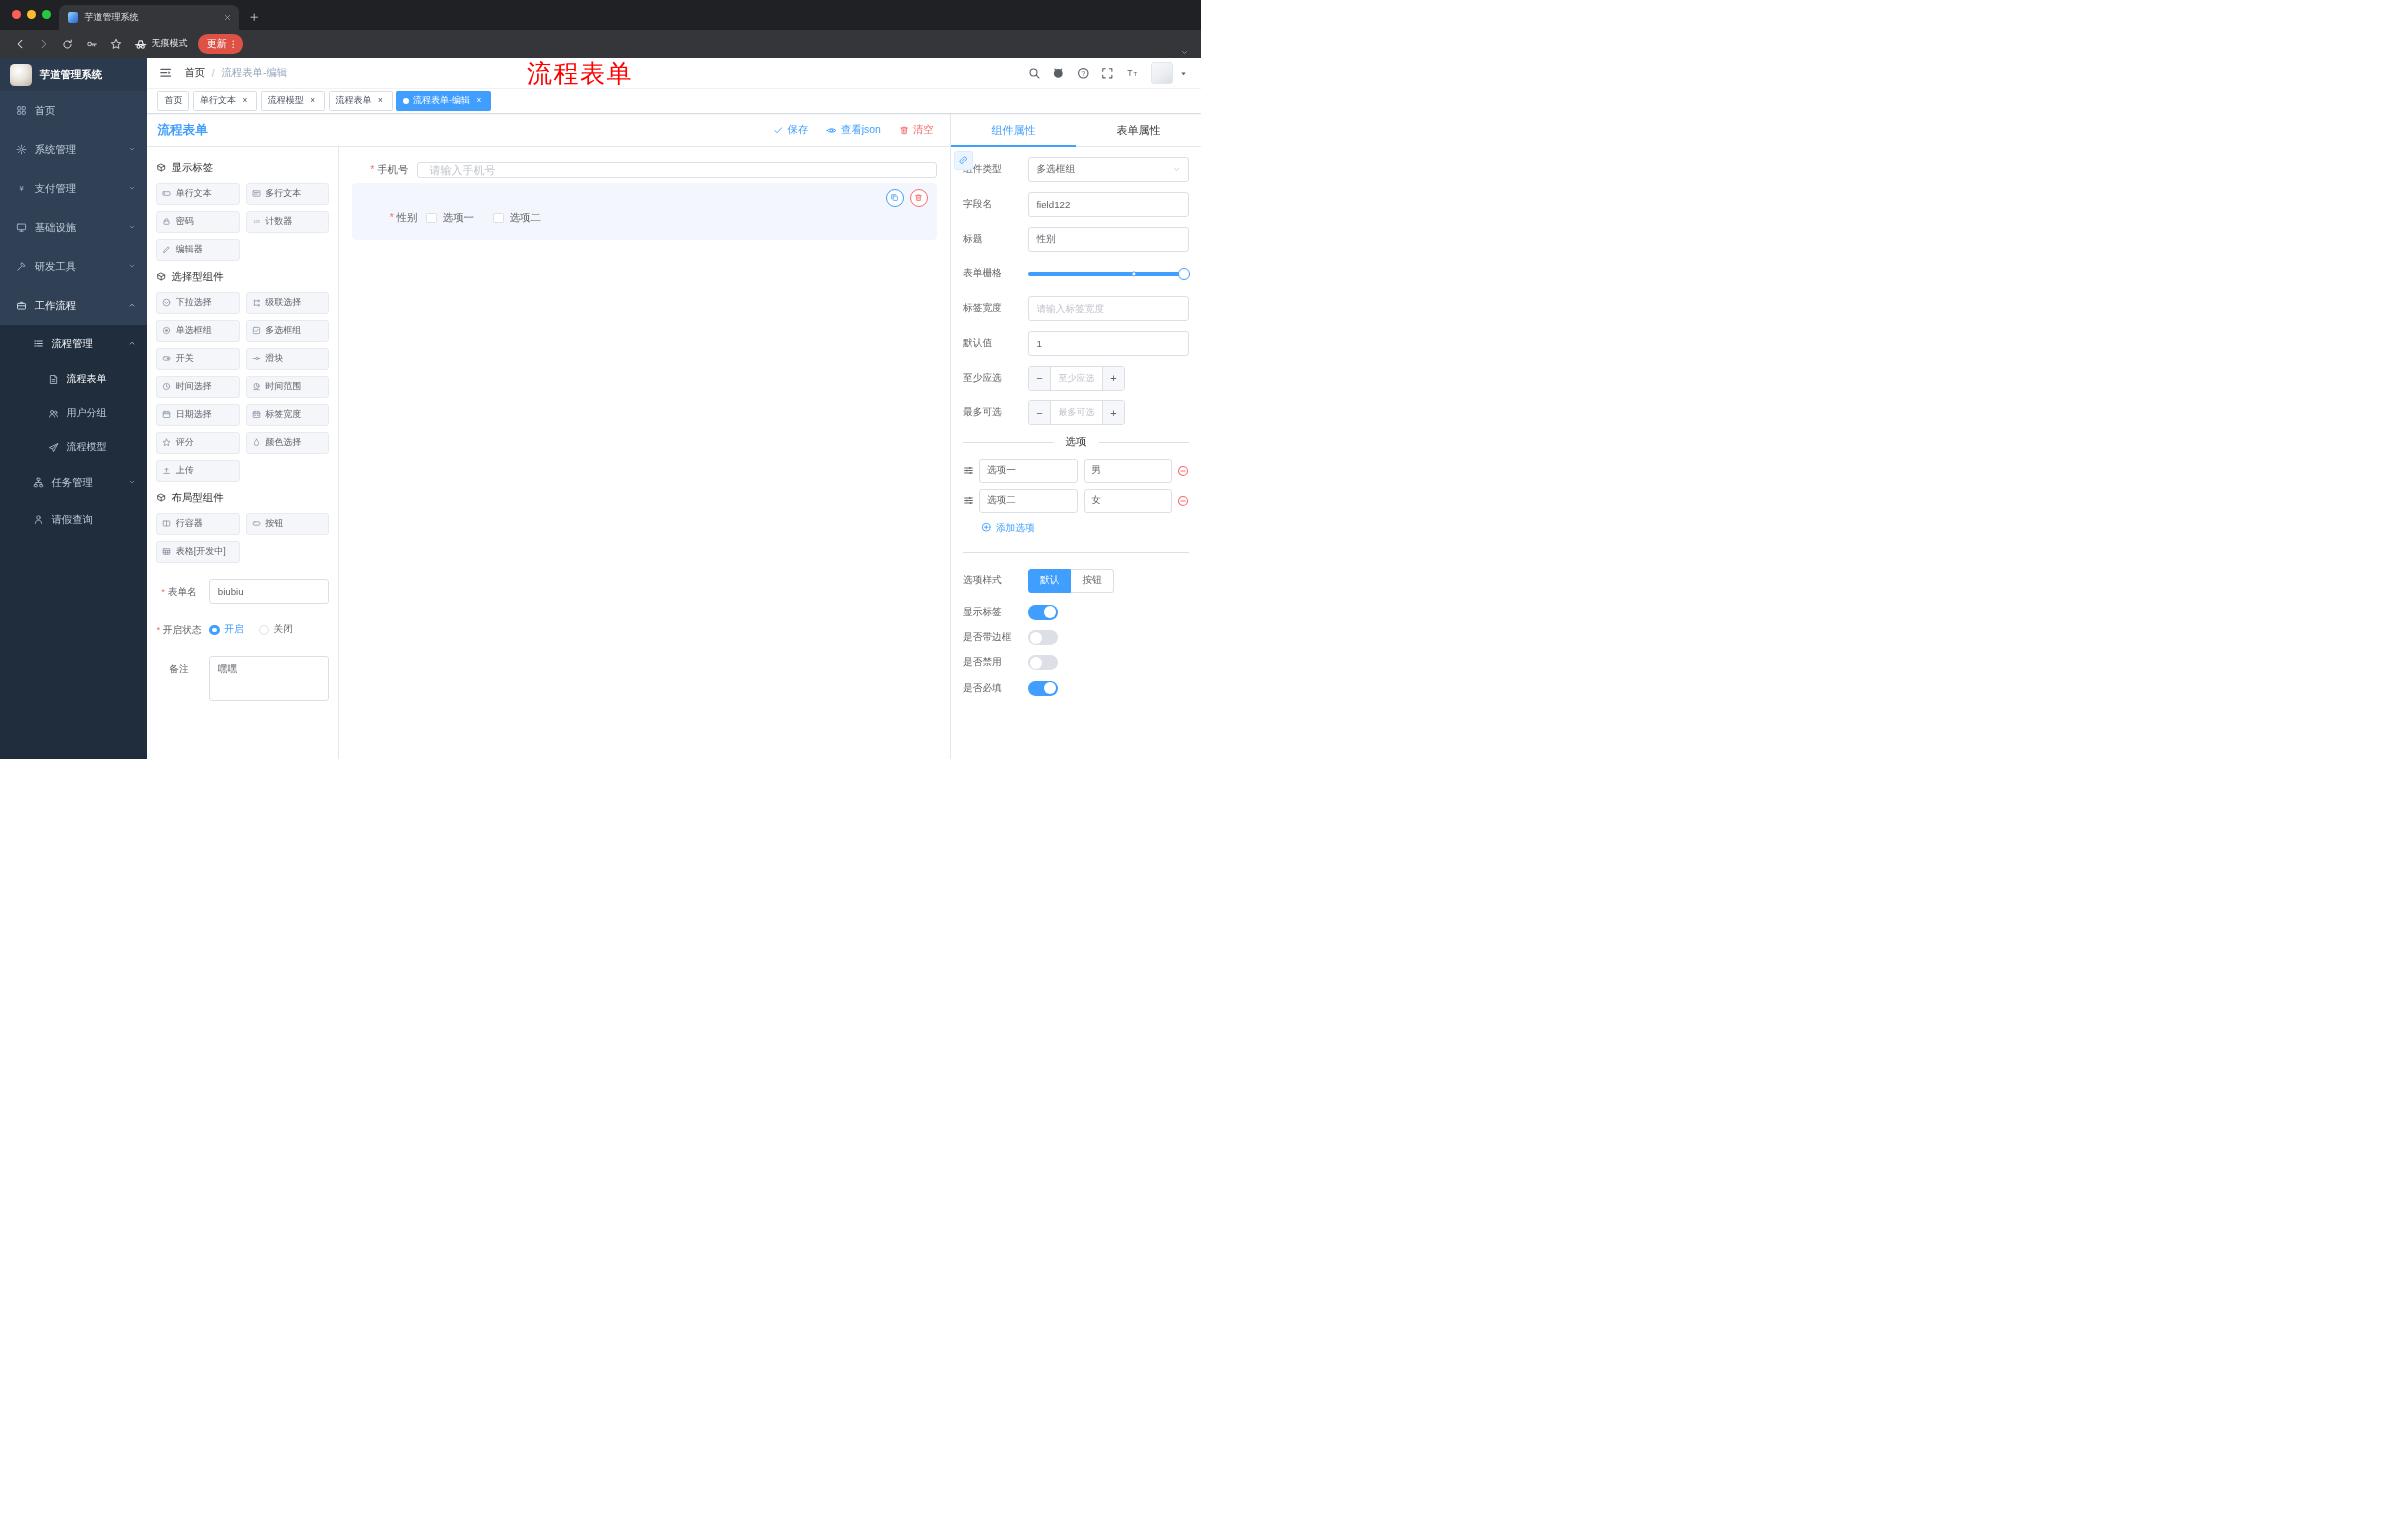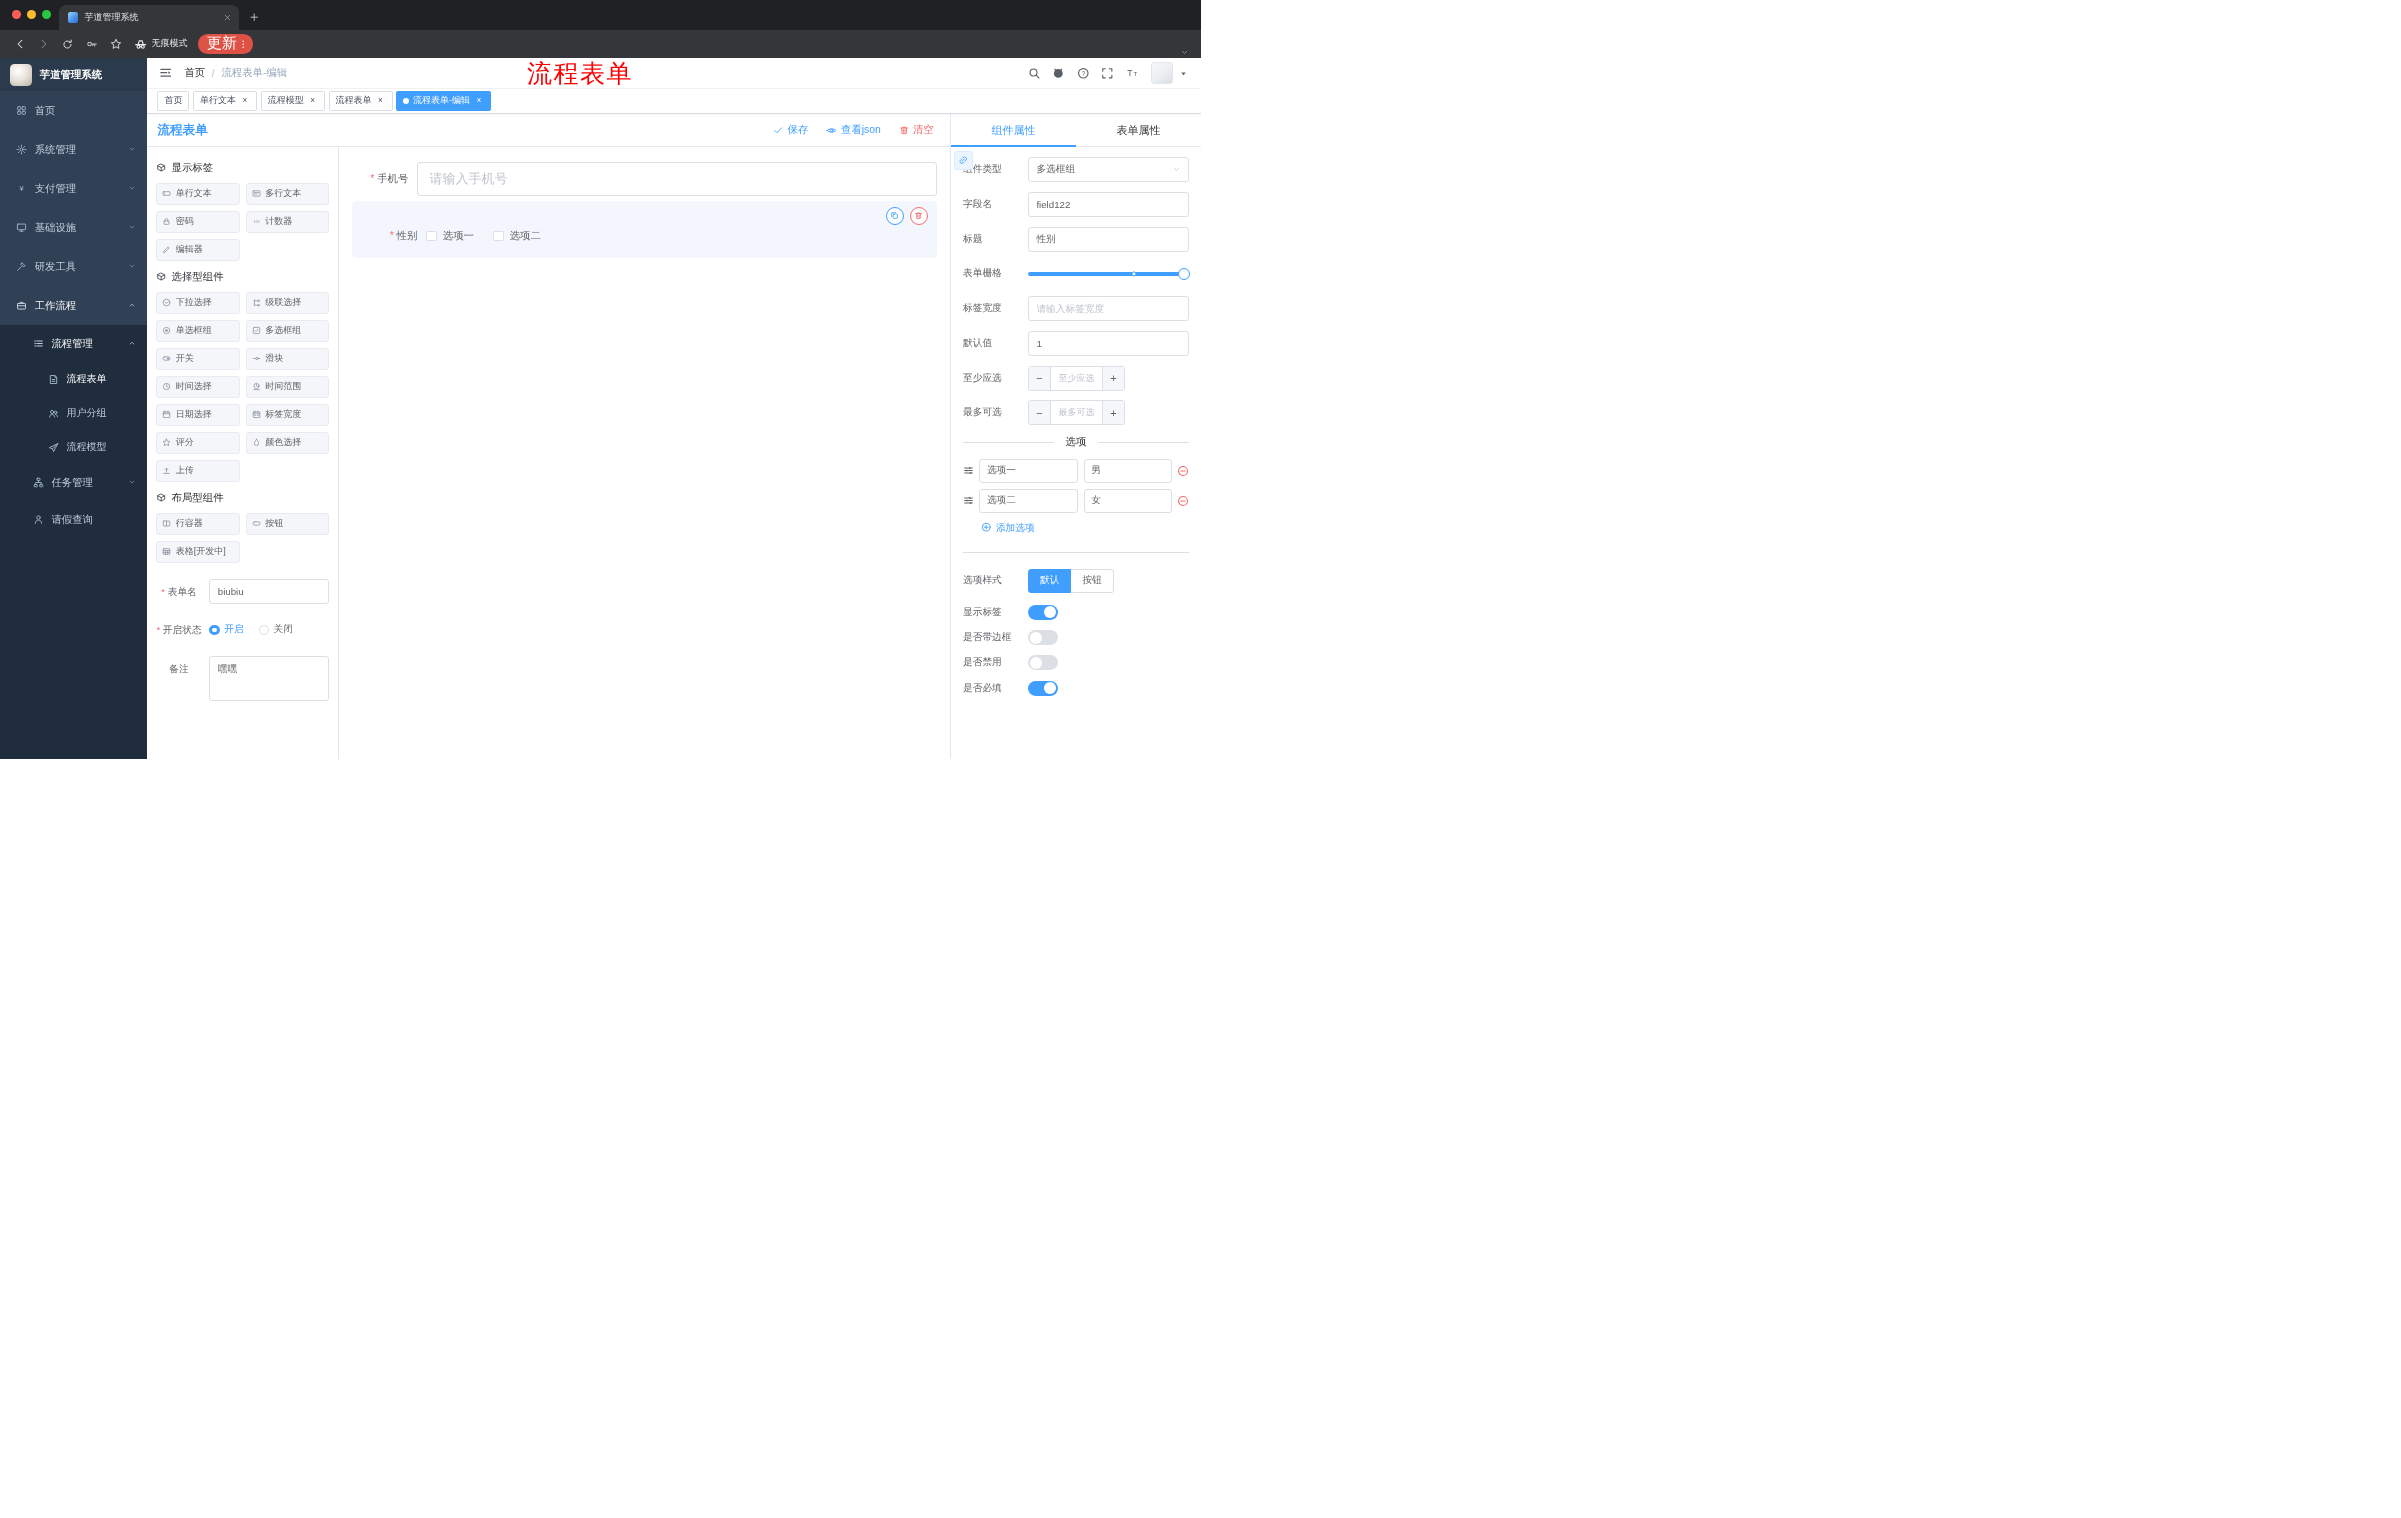--- a/index.html
+++ b/index.html
@@ -31,21 +31,21 @@
   .nav-btn.dim{color:#7e8287}
   .omnibox{flex:1;height:21px;margin:0 6px;background:#202124;border-radius:10.4px;display:flex;align-items:center;gap:6px;padding:0 10.4px;font-size:9.7px;color:#dee1e6;cursor:text;min-width:0}
   .omnibox .warn-ic{color:#9aa0a6}
   .omni-sec{color:#dadce0}
   .omni-div{width:0.7px;height:10.4px;background:#5f6368;flex:none}
   .omni-url{white-space:nowrap;overflow:hidden}
   .omni-domain{color:#e8eaed}
   .omni-path{color:#9aa0a6}
   .tb-icon{width:21px;height:21px;display:flex;align-items:center;justify-content:center;color:#c0c3c6;cursor:pointer}
   .incog{display:flex;align-items:center;gap:4.5px;color:#e8eaed;font-size:9px;margin:0 7.4px 0 4.5px}
-  .update-pill{height:19.3px;border-radius:9.7px;background:var(--update);color:#fff;display:flex;align-items:center;gap:1.5px;padding:0 4.5px 0 9px;font-size:15px;cursor:pointer}
+  .update-pill{height:19.3px;border-radius:9.7px;background:var(--update);color:#fff;display:flex;align-items:center;gap:1.5px;padding:0 4.5px 0 9px;font-size:10px;cursor:pointer}
   .win-chev{position:absolute;right:12px;bottom:-0.7px;color:#9aa0a6;z-index:5;cursor:pointer}
 
   
   .app{display:flex;height:701px;background:#fff}
   .sidebar{width:147px;background:var(--sidebar);display:flex;flex-direction:column;flex:none}
   .logo-row{height:33px;display:flex;align-items:center;gap:7.4px;padding:0 10.4px;background:#2b3a4d;cursor:pointer;flex:none}
   .logo-img{width:22px;height:22px;border-radius:4.5px;background:radial-gradient(circle at 38% 32%,#ffffff 0%,#eae4dc 45%,#b9b0a4 100%);flex:none}
   .logo-title{color:#fff;font-size:10.4px;font-weight:700;white-space:nowrap}
   .side-menu{flex:1;display:flex;flex-direction:column;overflow:hidden}
   .menu-item{display:flex;align-items:center;gap:7.4px;color:#bfcbd9;font-size:10.4px;padding-right:10.4px;cursor:pointer;flex:none;white-space:nowrap}
@@ -103,21 +103,21 @@
   textarea.meta-input{height:45px;padding:5.2px 7.4px;resize:none;line-height:1.4}
   .radio-group{display:flex;gap:15px;align-items:center;height:25px}
   .radio{display:flex;align-items:center;gap:4.5px;color:#606266;cursor:pointer}
   .radio .rdot{width:10.4px;height:10.4px;border-radius:50%;border:0.7px solid #dcdfe6;background:#fff}
   .radio.checked{color:var(--primary)}
   .radio.checked .rdot{border:3px solid var(--primary)}
 
   .canvas{flex:1;padding:15px 13.4px;min-width:0;background:#fff;overflow:hidden}
   .field-row{display:flex;align-items:center}
   .field-label{flex:0 0 65px;text-align:right;padding-right:9px;font-size:10.4px;color:#606266;white-space:nowrap}
-  .field-input{flex:1;height:34px;border:0.7px solid #dcdfe6;border-radius:3px;padding:0 11px;font-size:13px;color:#606266;min-width:0;font-family:Liberation Mono, monospace;outline:none}
+  .field-input{flex:1;height:16px;border:0.7px solid #dcdfe6;border-radius:3px;padding:0 11px;font-size:11px;color:#606266;min-width:0;font-family:Liberation Serif, serif;outline:none}
   .field-input::placeholder{color:#c0c4cc}
   .widget{margin-top:4.5px;background:#f4f6fe;border-radius:4.5px;padding:6px 9px 15px;cursor:move}
   .widget-actions{display:flex;justify-content:flex-end;gap:6px;height:19.3px}
   .act-circle{width:18px;height:18px;border-radius:50%;border:0.7px solid var(--primary);color:var(--primary);background:#fff;display:flex;align-items:center;justify-content:center;cursor:pointer}
   .act-circle .icn{width:9px;height:9px}
   .act-circle.danger{border-color:var(--danger);color:var(--danger)}
   .widget .field-row{margin-top:3px}
   .checkbox-group{display:flex;gap:19.3px;align-items:center}
   .cb{display:flex;align-items:center;gap:6px;font-size:10.4px;color:#606266;cursor:pointer}
   .cb .box{width:10.4px;height:10.4px;border:0.7px solid #dcdfe6;border-radius:1.5px;background:#fff;flex:none}

